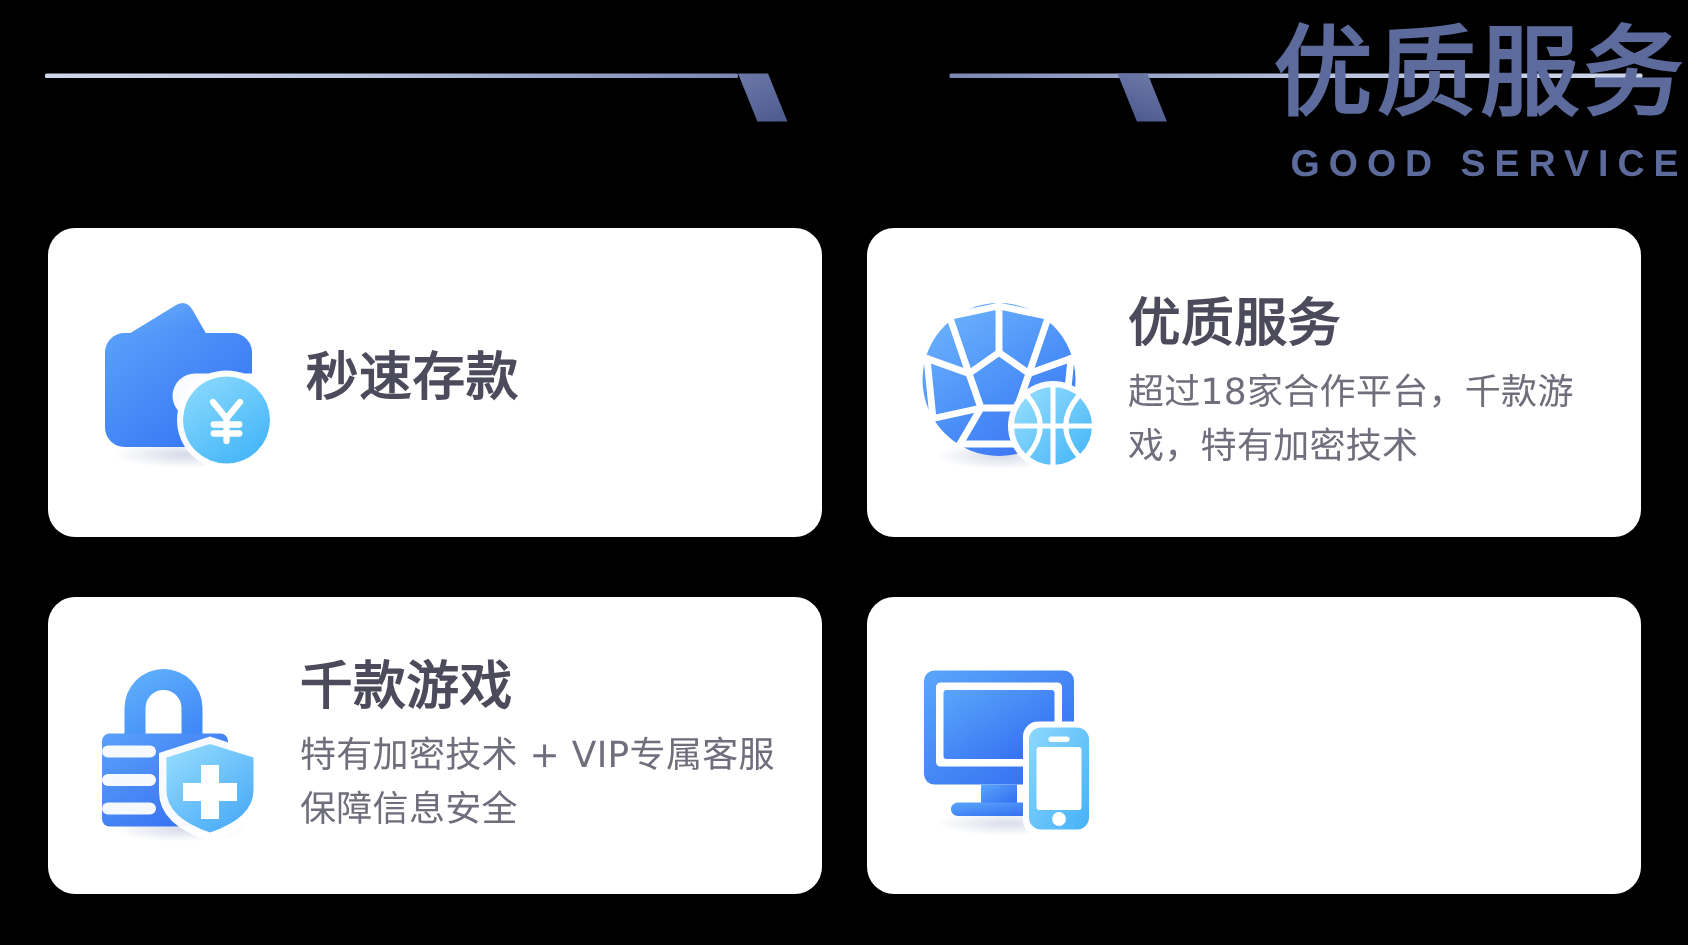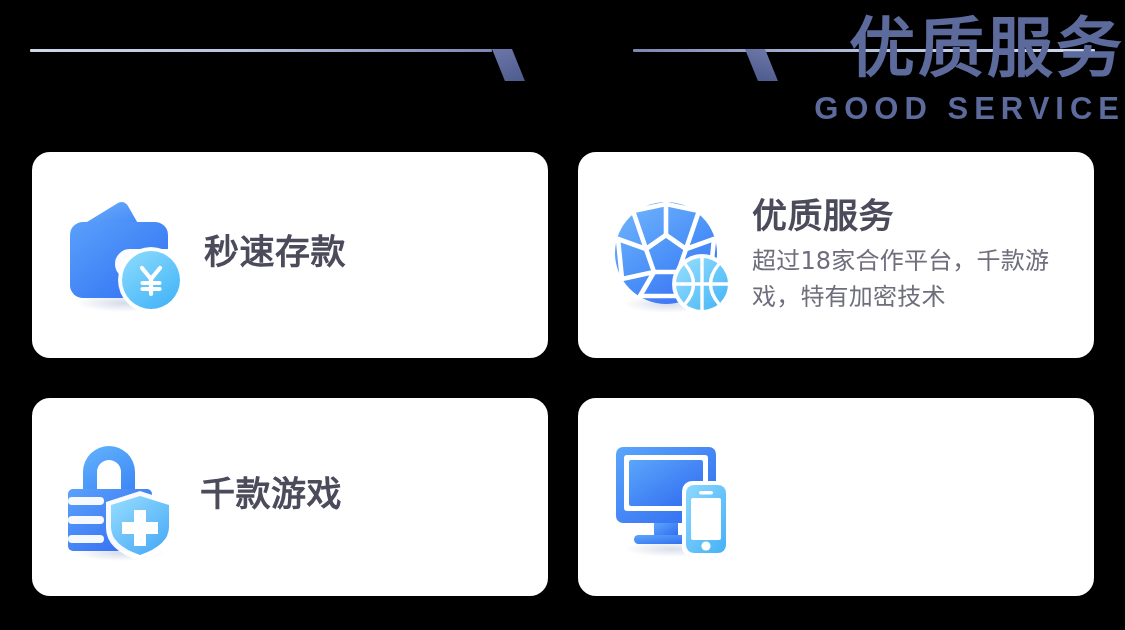--- a/index.html
+++ b/index.html
@@ -82,21 +82,21 @@
     font-size: 66px;
     line-height: 78px;
     font-weight: 700;
     letter-spacing: 3px;
     color: #5c6a9c;
     font-family: "DejaVu Sans", "Liberation Sans", sans-serif;
   }
   .title-en {
     margin: 0;
     padding-top: 4px;
-    font-size: 31px;
+    font-size: 25px;
     line-height: 34px;
     font-weight: 700;
     letter-spacing: 6px;
     color: #5c6a9c;
     font-family: "Liberation Sans", "DejaVu Sans", sans-serif;
   }
 
   
   .grid {
     position: absolute;
@@ -309,20 +309,21 @@
             <rect x="4" y="85" width="36" height="8" rx="4"></rect>
             <rect x="4" y="104" width="36" height="8" rx="4"></rect>
           </g>
           <path d="M76 60 L110 71 V97 q0 22 -34 33 q-34 -11 -34 -33 V71 Z" fill="#ffffff" opacity="0.96"></path>
           <path d="M76 65 L105 74 V96 q0 18 -29 28 q-29 -10 -29 -28 V74 Z" fill="url(#g-shield)"></path>
           <path d="M70 79 h12 v12 h12 v12 h-12 v12 h-12 v-12 h-12 v-12 h12 z" fill="#ffffff"></path>
         </svg>
       </div>
       <div class="card-text">
         <h2 class="card-title">千款游戏</h2>
+        <p class="card-desc">特有加密技术 + VIP专属客服保障信息安全</p>
       </div>
     </div>
 
     <div class="card card-app">
       <div class="card-icon">
         <svg viewBox="0 0 128 128" xmlns="http://www.w3.org/2000/svg">
           <defs>
             <linearGradient id="g-mon" x1="0" y1="0" x2="1" y2="1">
               <stop offset="0%" stop-color="#5aa6fb"></stop>
               <stop offset="100%" stop-color="#3069f0"></stop>

